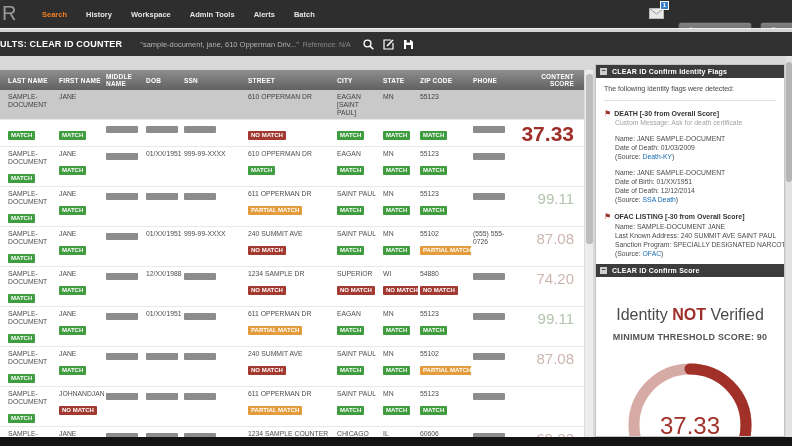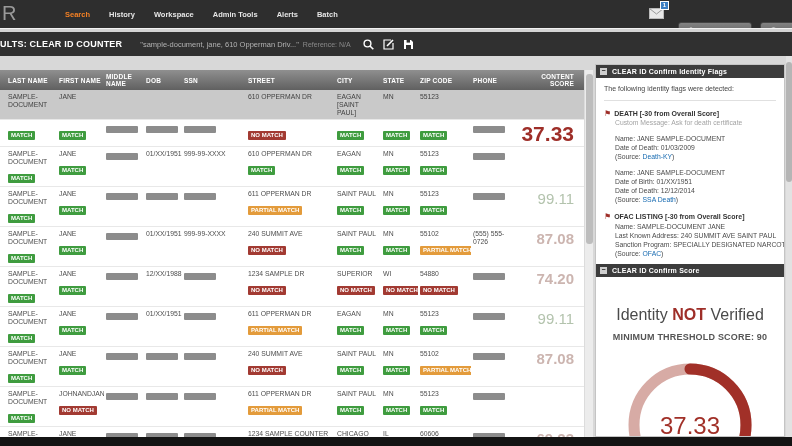--- a/index.html
+++ b/index.html
@@ -2,21 +2,21 @@
 <html><head>
 <meta charset="utf-8">
 <style>
   * { box-sizing: border-box; margin: 0; padding: 0; }
   html,body { width:792px; height:446px; overflow:hidden; }
   body { position:relative; font-family:"Liberation Sans", sans-serif; background:#d8d8d8; }
 
   
   .topnav { position:absolute; left:0; top:0; width:792px; height:28px; background:#2e2e2e; overflow:hidden; }
   .logo { position:absolute; left:2px; top:2px; font-size:20px; color:#9a9a9a; font-weight:300; }
-  .nav-items { position:absolute; left:65px; top:0; height:28px; display:flex; align-items:center; gap:19px; }
+  .nav-items { position:absolute; left:42px; top:0; height:28px; display:flex; align-items:center; gap:19px; }
   .nav-item { font-size:7.5px; font-weight:bold; color:#e6e6e6; cursor:pointer; }
   .nav-item.active { color:#f48024; }
   .nav-right { position:absolute; right:0; top:0; height:28px; display:flex; align-items:center; }
   .mail-wrap { position:relative; margin-right:14px; cursor:pointer; }
   .mail-badge { position:absolute; top:-4px; right:-5px; background:#3b7fc4; color:#fff; font-size:6px; font-weight:bold; padding:0 2px; border:1px solid #fff; line-height:7px; }
   .btn-gray { display:flex; align-items:center; gap:12px; background:linear-gradient(#828282,#565656); border:1px solid #444; border-radius:3px; color:#fff; font-size:7.5px; font-weight:bold; padding:4px 8px; margin-right:8px; cursor:pointer;margin-top:34px; }
   .help-btn { margin-right:-38px; width:70px; }
 
   .nav-sep { position:absolute; left:0; top:28px; width:792px; height:4px; background:#d4d4d4; border-top:1px solid #f2f2f2; }
 
@@ -44,21 +44,21 @@
   .cell:first-child { padding-left:8px; }
   .ctext { font-size:6.8px; color:#4d4d4d; line-height:8px; white-space:pre-line; }
   .qrow .ctext { color:#3f3f3f; }
   .badge { display:inline-block; font-size:6px; font-weight:bold; color:#fff; padding:1.5px 3px; margin-top:1px; border-radius:1px; white-space:nowrap; }
   .b-match { background:#3f9c3f; }
   .b-nomatch { background:#a23a32; }
   .b-partial { background:#e39b3b; }
   .bar { width:32px; height:7px; background:#8c8c8c; border-radius:1px; margin-top:3px; }
   .score { text-align:right; padding-right:10px; font-size:15px; line-height:18px; }
   .s-good { color:#b3c3ad; }
-  .s-bad { color:#ccb5b0;font-weight:bold; }
+  .s-bad { color:#ccb5b0; }
   .s-overall { color:#9e2e28; font-size:21px; font-weight:bold; line-height:21px; }
   .overall { min-height:26px; }
 
   
   .tscroll { position:absolute; left:584px; top:70px; width:9px; height:367px; background:#ececec; border-left:1px solid #dcdcdc; }
   .tscroll .thumb { position:absolute; left:1px; top:4px; width:7px; height:170px; background:#bdbdbd; border-radius:3px; cursor:pointer; }
 
   
   .right-panel { position:absolute; left:595px; top:64px; width:190px; height:373px; background:#fff; overflow:hidden; border:1px solid #c4c4c4; }
   .panel-header { background:#3c3c3c; height:13px; display:flex; align-items:center; padding-left:4px; }

